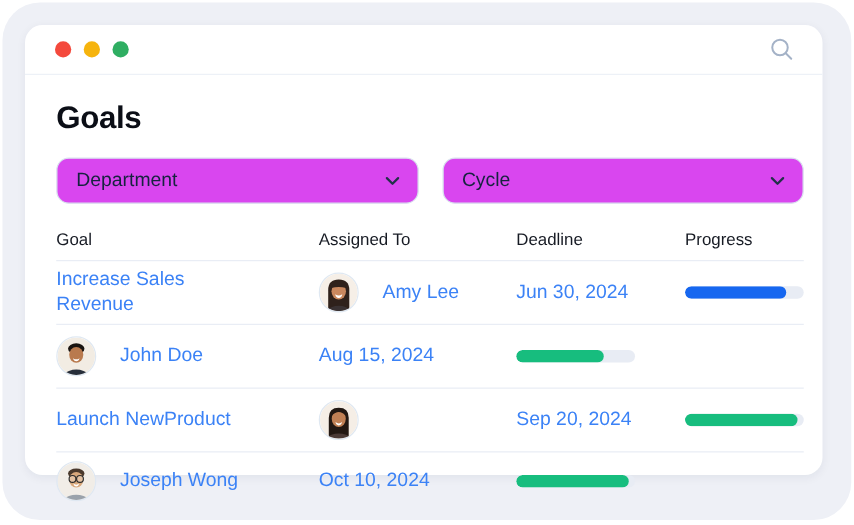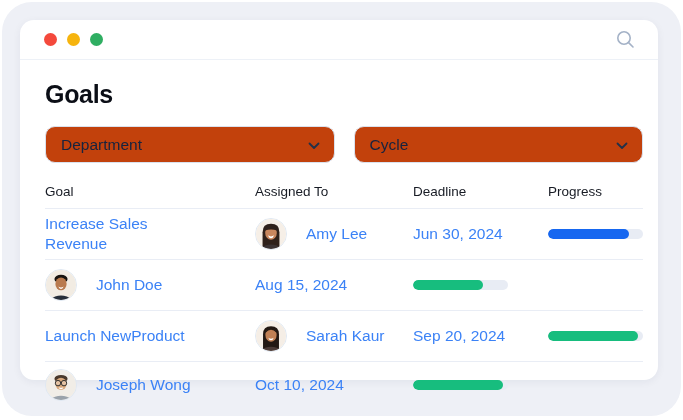--- a/index.html
+++ b/index.html
@@ -47,21 +47,21 @@
     color: #0b0e16;
     letter-spacing: -0.3px;
     margin: 20px 0 17px;
   }
   .filters { display: flex; gap: 19px; }
   .select {
     flex: 1;
     height: 37px;
     border: 1px solid #d9e1ee;
     border-radius: 10px;
-    background: #c2410c;
+    background: #d946ef;
     display: flex;
     align-items: center;
     justify-content: space-between;
     padding: 0 14px 0 15px;
     font-size: 15.5px;
     color: #16233f;
     cursor: pointer;
   }
   
   .table { margin-top: 17px; }
@@ -206,21 +206,20 @@
             <span class="avatar">
               <svg viewBox="0 0 32 32">
                 <rect width="32" height="32" fill="#f5eee6"></rect>
                 <path d="M7.5 30 L7.5 14 Q7.5 5.5 16 5.5 Q24.5 5.5 24.5 14 L24.5 30 Z" fill="#221813"></path>
                 <ellipse cx="16" cy="15" rx="6" ry="7" fill="#c08055"></ellipse>
                 <path d="M10 12.4 Q12 6.8 16 6.8 Q20 6.8 22 12.4 Q19 9.2 16 9.2 Q13 9.2 10 12.4 Z" fill="#221813"></path>
                 <path d="M13.2 17.8 Q16 20 18.8 17.8 Q18.2 20.6 16 20.6 Q13.8 20.6 13.2 17.8 Z" fill="#ffffff"></path>
                 <path d="M3.5 32 Q16 23 28.5 32 Z" fill="#4a3a36"></path>
               </svg>
             </span>
-            <span>Sarah Kaur</span>
           </div>
           <div>Sep 20, 2024</div>
           <div>
             <span class="progress-track" style="background: rgb(232, 236, 244);">
               <span class="progress-fill" style="background: rgb(23, 189, 126); width: 95%;"></span>
             </span>
           </div>
         </div>
 
         <div class="row">

